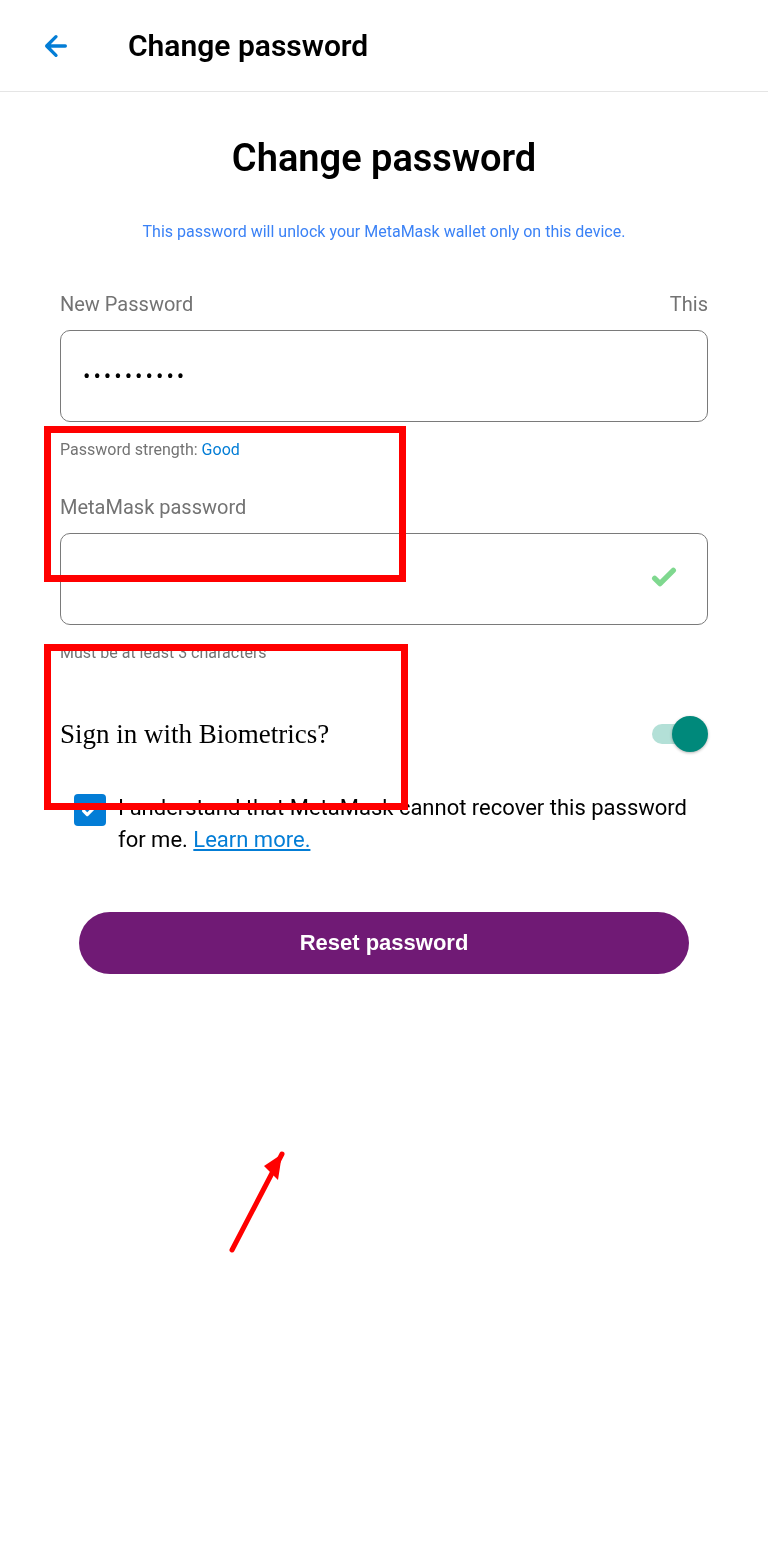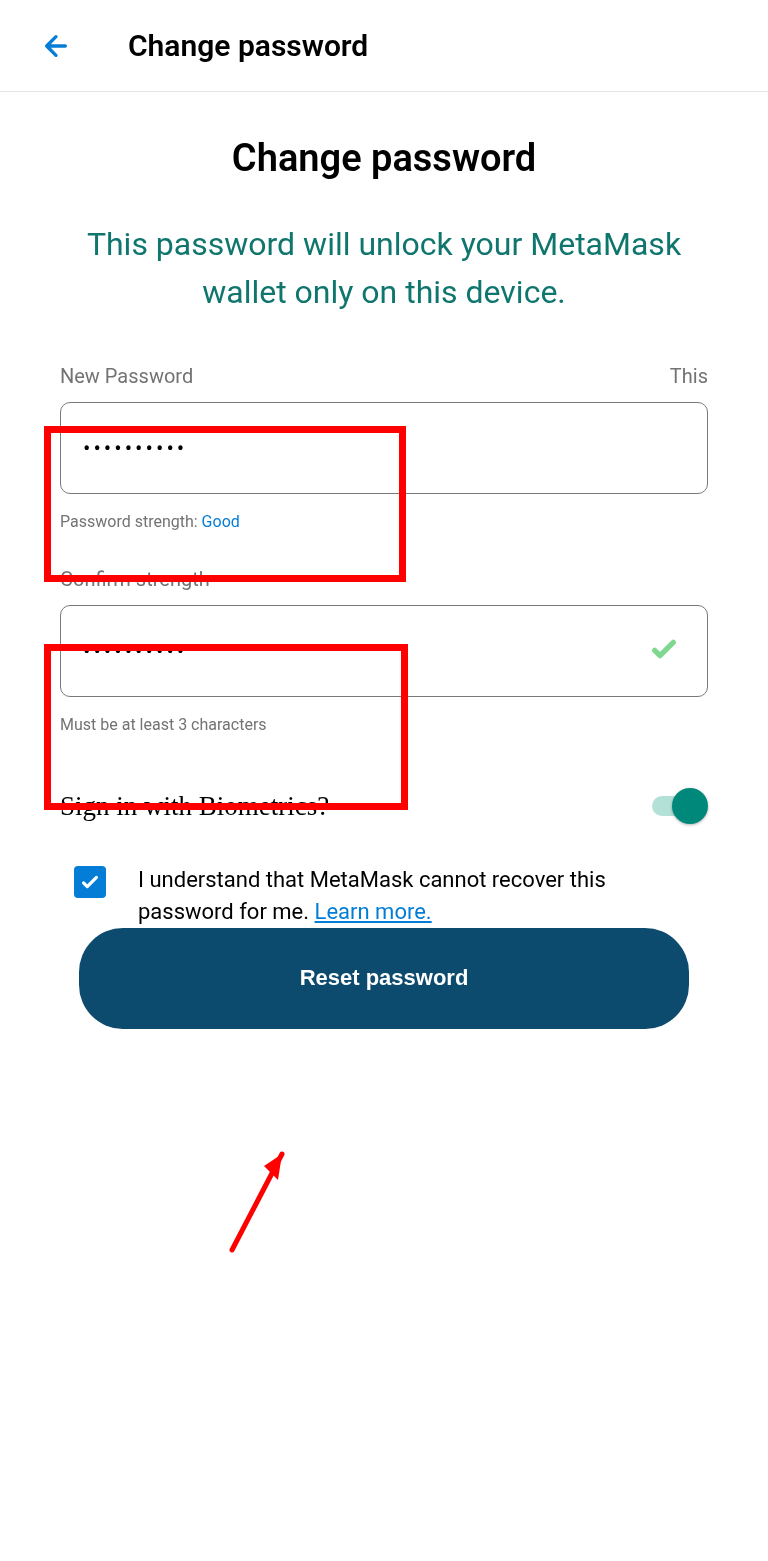--- a/index.html
+++ b/index.html
@@ -35,22 +35,22 @@
     text-align: center;
     font-size: 38px;
     font-weight: 600;
     color: #000;
     margin-top: 4px;
     margin-bottom: 40px;
   }
   
   .description {
     text-align: center;
-    font-size: 32px;
-    color: #0f766e;
+    font-size: 16px;
+    color: #3b82f6;
     line-height: 1.5;
     padding: 0 10px;
     margin-bottom: 48px;
   }
   
   .field-group {
     margin-bottom: 36px;
     position: relative;
   }
   
@@ -143,22 +143,23 @@
     width: 36px;
     height: 36px;
     background: #00897b;
     border-radius: 50%;
     box-shadow: 0 1px 3px rgba(0,0,0,0.3);
   }
   
   .ack-row {
     display: flex;
     align-items: flex-start;
-    gap: 32px;
+    gap: 12px;
     padding: 0 14px;
+    margin-bottom: 56px;
   }
   .checkbox {
     flex-shrink: 0;
     width: 32px;
     height: 32px;
     background: #037dd6;
     border-radius: 4px;
     display: flex;
     align-items: center;
     justify-content: center;
@@ -173,22 +174,22 @@
   .learn-more {
     color: #037dd6;
     text-decoration: underline;
     cursor: pointer;
   }
   
   .reset-btn {
     display: block;
     width: 610px;
     margin: 0 auto;
-    height: 101px;
-    background: #0c4a6e;
+    height: 62px;
+    background: #701a75;
     border: none;
     border-radius: 44px;
     color: #fff;
     font-size: 22px;
     font-weight: 600;
     cursor: pointer;
   }
   
   .arrow-annotation {
     position: absolute;
@@ -223,21 +224,21 @@
     <div class="input-wrap">
       <input type="text" class="text-input" value="••••••••••" style="">
     </div>
     <div class="hint">
       <span>Password strength: </span><span class="strength-value">Good</span>
     </div>
   </div>
 
   <div class="field-group">
     <div class="label-row">
-      <span class="field-label">Confirm strength</span>
+      <span class="field-label">MetaMask password</span>
     </div>
     <div class="input-wrap">
       <input type="text" class="text-input" value="••••••••••" style="">
       <span class="check-icon">
         <svg width="32" height="32" viewBox="0 0 24 24" fill="none">
           <path d="M5 13L9 17L19 7" stroke="#7fd88f" stroke-width="4" stroke-linecap="round" stroke-linejoin="round"></path>
         </svg>
       </span>
     </div>
     <div class="hint">Must be at least 3 characters</div>

